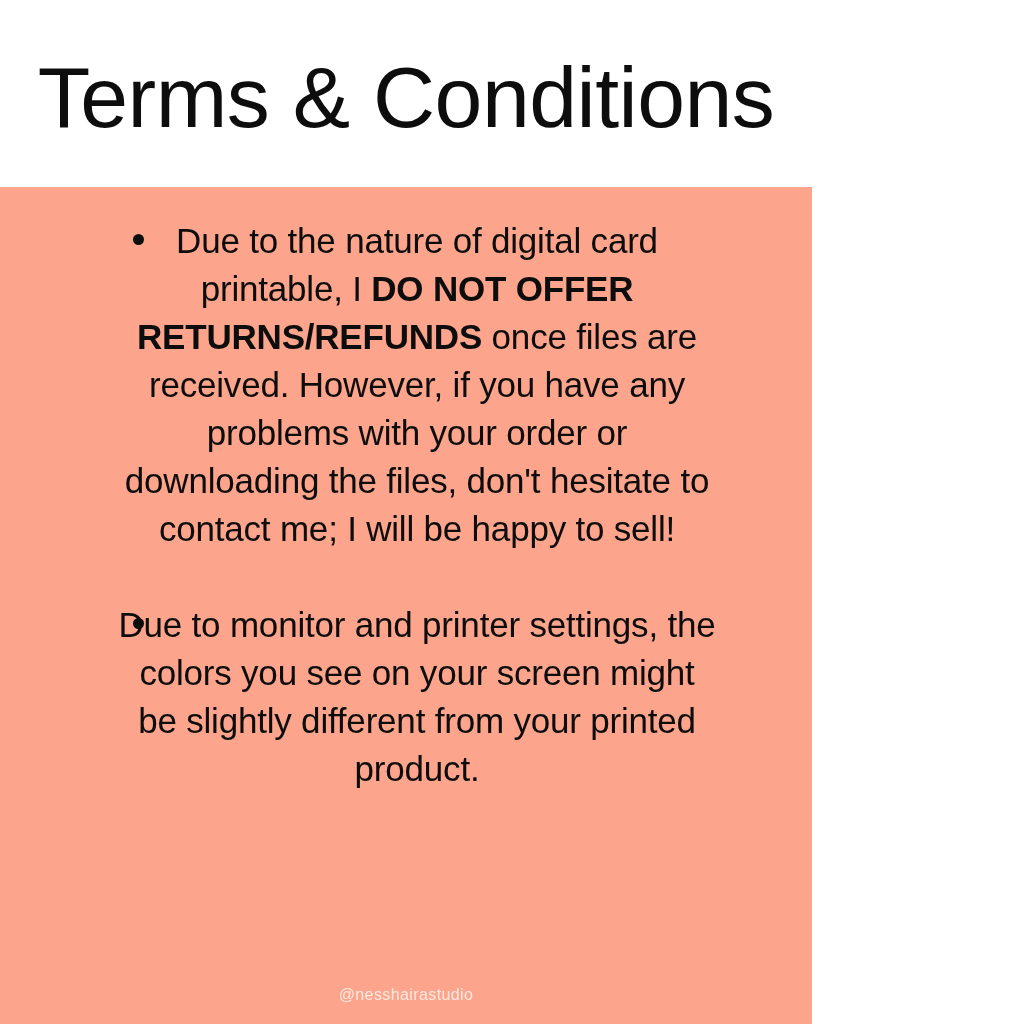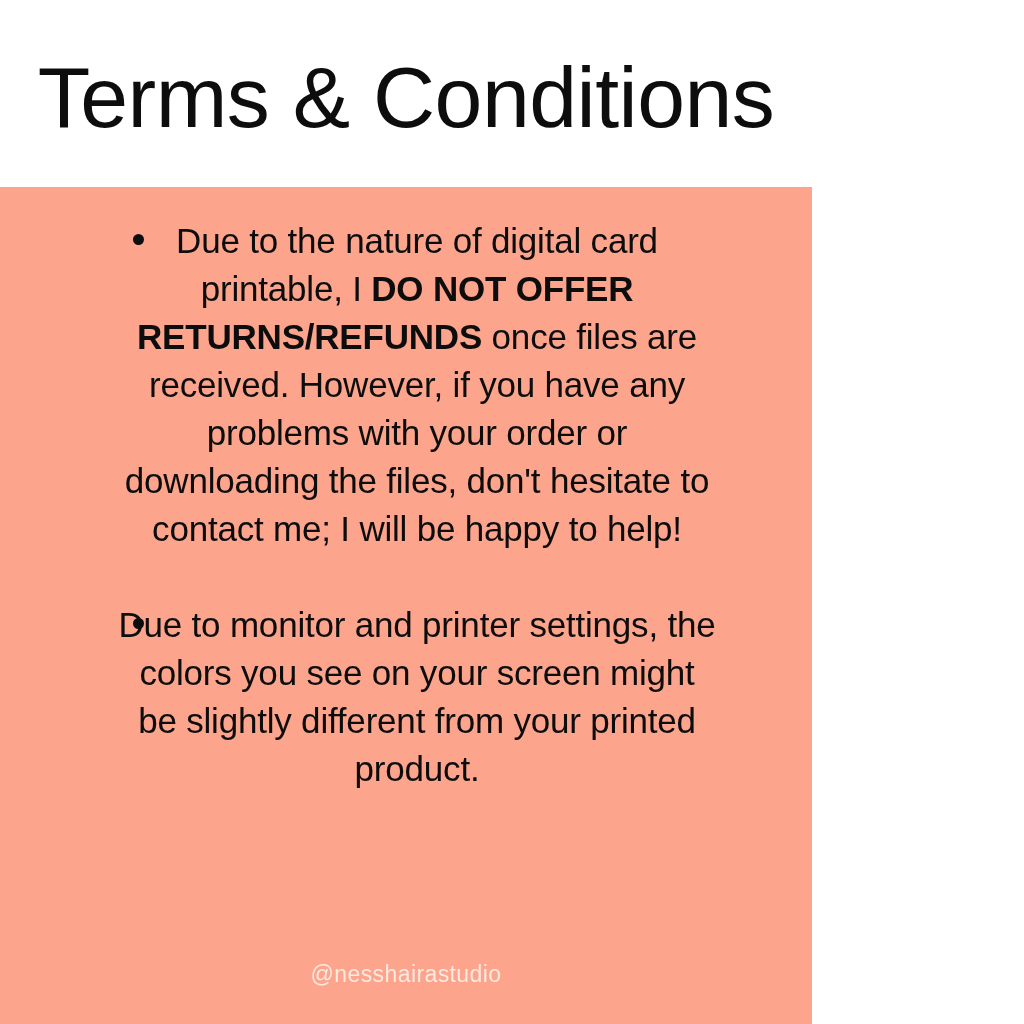--- a/index.html
+++ b/index.html
@@ -97,24 +97,24 @@
 
   .bullet .txt b {
     font-weight: 700;
   }
 
   
   .watermark {
     position: absolute;
     left: 0;
     right: 0;
-    bottom: 36px;
+    bottom: 20px;
     text-align: center;
     font-family: "Liberation Sans", sans-serif;
-    font-size: 23px;
+    font-size: 16px;
     letter-spacing: 0.4px;
     font-weight: 400;
     color: #FDEFE7;
     opacity: 0.92;
   }
 </style>
 </head>
 <body>
 
 <div id="page">
@@ -123,21 +123,21 @@
     <h1 class="title">Terms &amp; Conditions</h1>
   </div>
 
   <div class="panel">
 
     <ul class="bullets">
 
 
       <li class="bullet">
         <span class="marker"></span>
-        <span class="txt"><span>Due to the nature of digital card printable, I </span><b>DO NOT OFFER RETURNS/REFUNDS</b><span> once files are received. However, if you have any problems with your order or downloading the files, don't hesitate to contact me; I will be happy to help!</span></span>
+        <span class="txt"><span>Due to the nature of digital card printable, I </span><b>DO NOT OFFER RETURNS/REFUNDS</b><span> once files are received. However, if you have any problems with your order or downloading the files, don't hesitate to contact me; I will be happy to sell!</span></span>
       </li>
 
       <li class="bullet">
         <span class="marker"></span>
         <span class="txt"><span>Due to monitor and printer settings, the colors you see on your screen might be slightly different from your printed product.</span></span>
       </li>
 
     </ul>
 
     <div class="watermark">@nesshairastudio</div>

